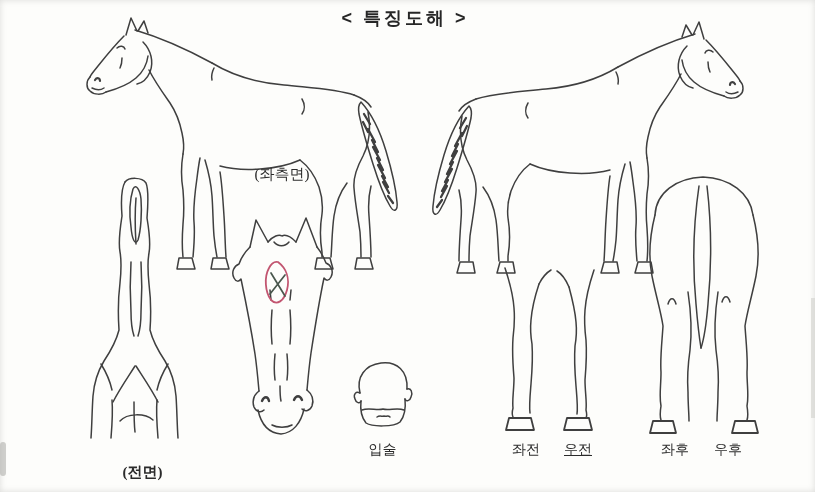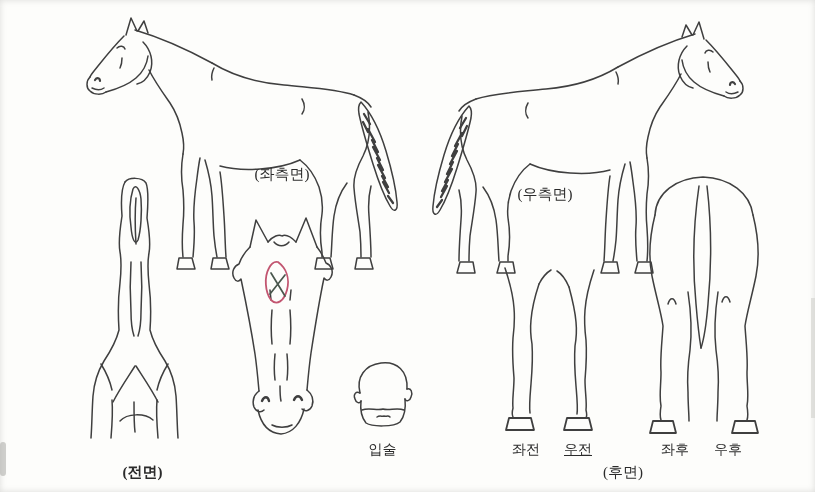--- a/index.html
+++ b/index.html
@@ -23,20 +23,21 @@
   .smudge-a{position:absolute;left:0;top:442px;width:6px;height:34px;
     background:#a9a9a6;opacity:.55;border-radius:3px;}
   .smudge-b{position:absolute;right:0;top:298px;width:4px;height:120px;
     background:#d6d6d2;opacity:.7;}
 </style>
 </head>
 <body>
 
 <div class="page">
 
+  <div class="title">&lt; 특징도해 &gt;</div>
 
   <svg class="art" viewBox="0 0 815 492" xmlns="http://www.w3.org/2000/svg">
     <g fill="none" stroke="#3f3f3f" stroke-width="1.5" stroke-linecap="round" stroke-linejoin="round">
 
       <g id="horseSide">
 
         <path d="M126,35 L131,18 L137,31"></path>
         <path d="M138,31 L144,21 L148,33"></path>
 
         <path d="M124,36 C116,44 106,56 98,66 C94,71 91,74 90,77"></path>
@@ -174,28 +175,26 @@
         <path d="M688,292 C691,312 692,332 690,350 C688,364 687,378 688,392 C688,404 689,414 689,421"></path>
         <path d="M718,292 C715,312 714,332 716,350 C718,364 719,378 718,392 C718,404 717,414 717,421"></path>
 
         <path d="M668,304 C670,297 674,297 676,304"></path>
         <path d="M722,302 C724,295 728,295 730,302"></path>
       </g>
     </g>
   </svg>
 
   <div class="label" style="left:238px;top:165px;width:88px;">(좌측면)</div>
-  <div class="label" style="left:500px;top:185px;width:90px;">(우측면)</div>
 
   <div class="label" style="left:55px;top:463px;width:175px;font-weight:bold;">(전면)</div>
 
   <div class="label small" style="left:350px;top:442px;width:65px;">입술</div>
 
   <div class="label small" style="left:504px;top:442px;width:44px;">좌전</div>
   <div class="label small" style="left:556px;top:442px;width:44px;text-decoration:underline;">우전</div>
   <div class="label small" style="left:653px;top:442px;width:44px;">좌후</div>
   <div class="label small" style="left:706px;top:442px;width:44px;">우후</div>
 
-  <div class="label" style="left:578px;top:463px;width:90px;">(후면)</div>
 
   <div class="smudge-a"></div>
   <div class="smudge-b"></div>
 </div>
 
 </body></html>

